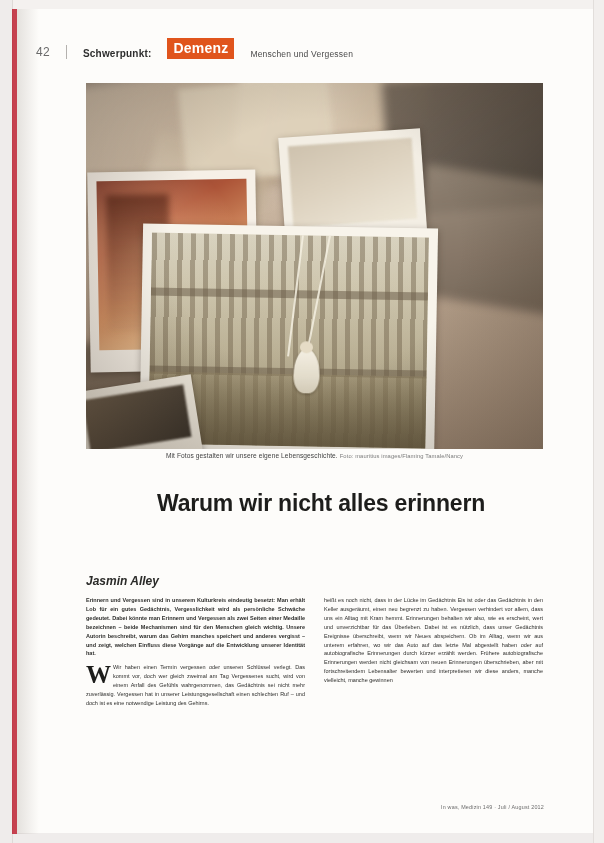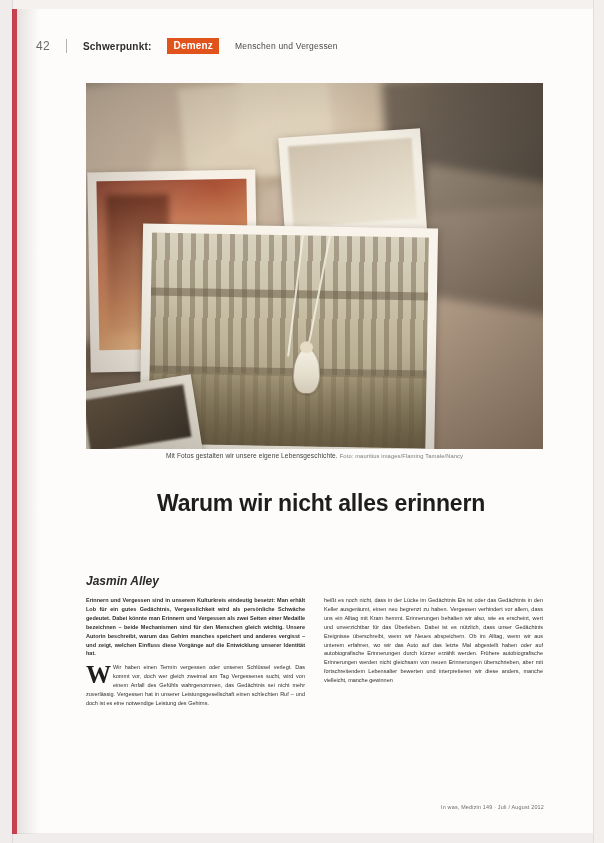--- a/index.html
+++ b/index.html
@@ -53,41 +53,41 @@
     width: 5px; height: 825px;
     background: #b9182b;
     opacity: 0.82;
   }
 
   
   .runhead {
     position: absolute;
     left: 36px; top: 38px;
     display: flex;
-    align-items: center;
+    align-items: flex-end;
     gap: 16px;
   }
   .runhead .folio {
     font-size: 12px;
     color: #6a6a6a;
     letter-spacing: 0.3px;
   }
   .runhead .rule {
     width: 1px; height: 14px;
     background: #b4b1ae;
     display: inline-block;
   }
   .runhead .schwerpunkt {
     font-size: 10px;
     font-weight: bold;
     color: #2d2d2d;
     letter-spacing: 0.2px;
   }
   .runhead .kicker-tag {
-    font-size: 10px;
+    font-size: 14px;
     font-weight: bold;
     color: #ffffff;
     background: #e0541c;
     padding: 2px 6px 3px 6px;
     letter-spacing: 0.2px;
   }
   .runhead .kicker-sub {
     font-size: 8.5px;
     color: #4a4a4a;
     letter-spacing: 0.2px;

